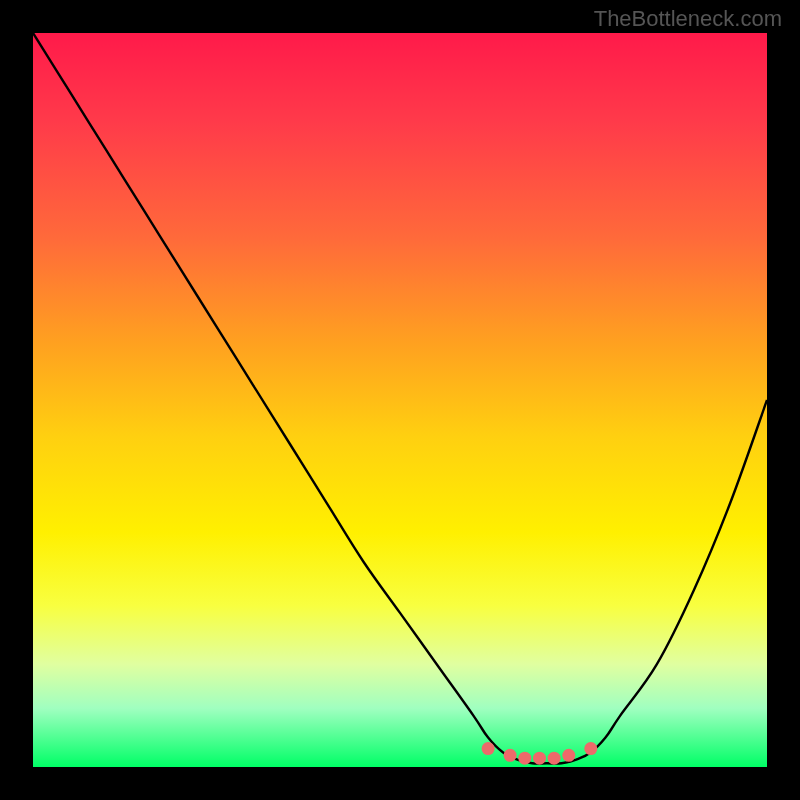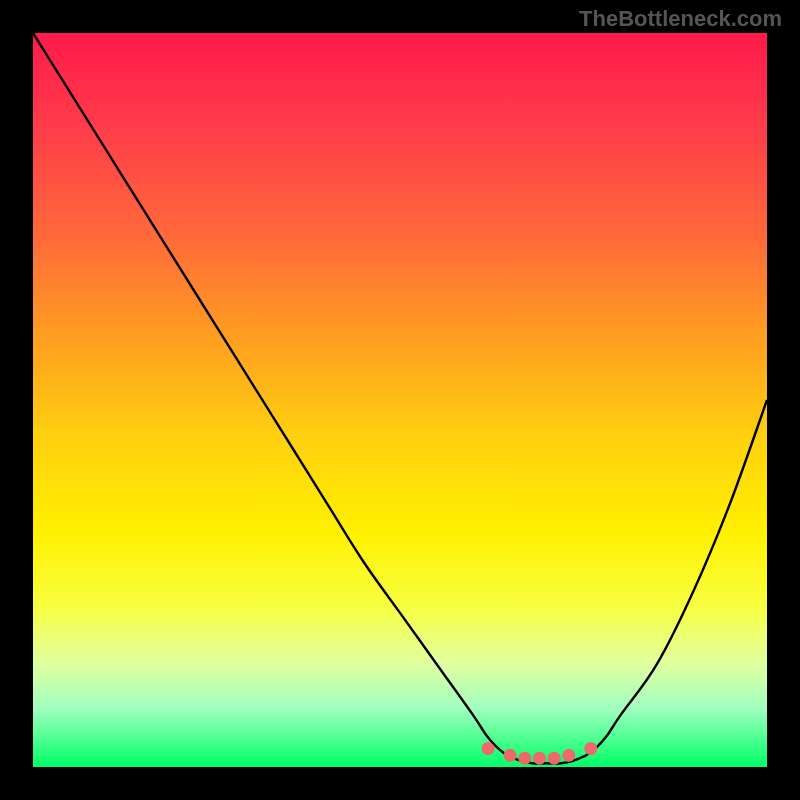--- a/index.html
+++ b/index.html
@@ -10,21 +10,21 @@
     background: #000;
     position: relative;
     font-family: Arial, sans-serif;
   }
   .watermark {
     position: absolute;
     top: 6px;
     right: 18px;
     color: #555;
     font-size: 22px;
-    font-weight: 700;
+    font-weight: 400;
     z-index: 10;
   }
   .plot-area {
     position: absolute;
     left: 33px;
     top: 33px;
     width: 734px;
     height: 734px;
     overflow: hidden;
   }

